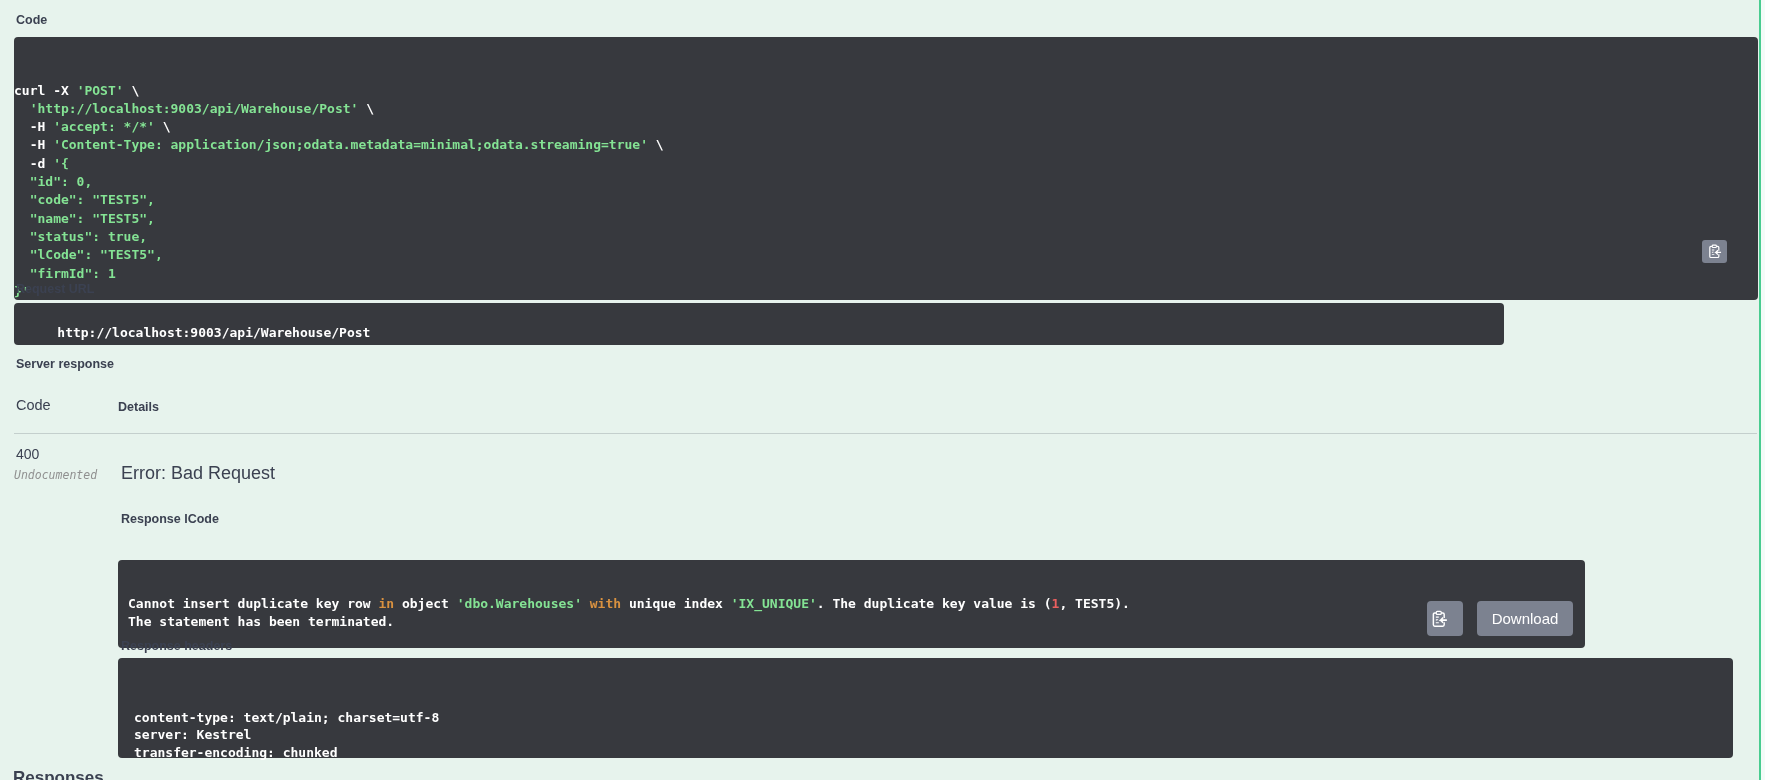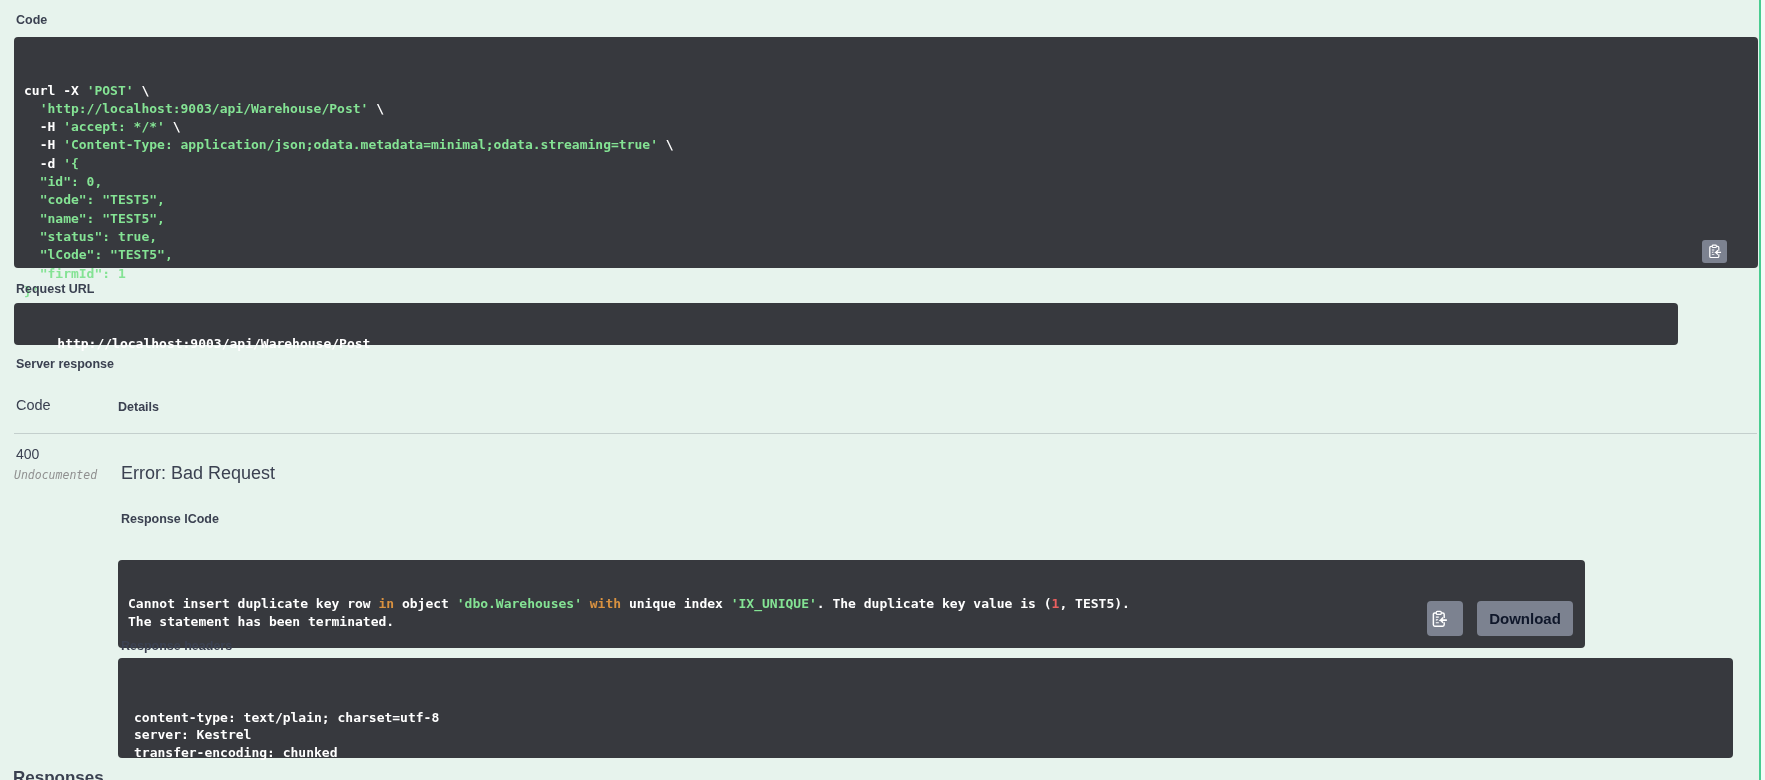--- a/index.html
+++ b/index.html
@@ -15,42 +15,42 @@
     font-family:"DejaVu Sans Mono", monospace; font-weight:bold;
     font-size:13px; white-space:pre;
   }
   .code-line { white-space:pre; }
   .tok-p { color:#ffffff; }
   .tok-s { color:#84e394; }
   .tok-k { color:#d89140; }
   .tok-n { color:#ea5f5f; }
 
   .curl-label        { left:16px; top:13px; }
-  .curl-block        { left:14px; top:37px; width:1744px; height:231px; padding:8px 10px; line-height:18.3px; }
+  .curl-block        { left:14px; top:37px; width:1744px; height:263px; padding:8px 0; line-height:18.3px; }
   .curl-copy-btn     { position:absolute; right:31px; bottom:5px; width:25px; height:23px;
                        background:#7c8290; border:none; border-radius:3px; cursor:pointer;
                        display:flex; align-items:center; justify-content:center; }
   .request-url-label { left:16px; top:282px; }
-  .request-url-block { left:14px; top:303px; width:1664px; height:42px; padding:18px 12px; }
+  .request-url-block { left:14px; top:303px; width:1490px; height:42px; padding:7px 12px; }
   .server-resp-label { left:16px; top:357px; }
   .code-header       { left:16px; top:397px; font-size:14.5px; font-weight:400; }
   .details-header    { left:118px; top:400px; font-size:12.5px; font-weight:700; }
   .divider           { left:14px; top:433px; width:1743px; height:1px; background:rgba(59,65,81,.2); }
   .status-code       { left:16px; top:446px; font-size:14px; color:#3b4151; }
   .undocumented      { left:14px; top:468px; font-size:11.5px; font-style:italic; color:#909090;
                        font-family:"DejaVu Sans Mono", monospace; }
   .error-title       { left:121px; top:463px; font-size:18px; color:#3b4151; }
   .resp-body-label   { left:121px; top:512px; }
   .resp-body-block   { left:118px; top:534px; width:1467px; height:88px; padding:0 10px; line-height:17.6px;margin-top:26px; }
   .resp-copy-btn     { position:absolute; right:122px; top:41px; width:36px; height:35px;
                        background:#7c8290; border:none; border-radius:4px; cursor:pointer;
                        display:flex; align-items:center; justify-content:center; }
   .download-btn      { position:absolute; right:12px; top:41px; width:96px; height:35px;
                        background:#7c8290; border:none; border-radius:4px; cursor:pointer;
-                       color:#0f172a; font-size:15px; font-weight:700;
+                       color:#ffffff; font-size:15px; font-weight:400;
                        font-family:"Liberation Sans", sans-serif;text-align:center; }
   .resp-hdrs-label   { left:121px; top:639px; }
   .resp-hdrs-block   { left:118px; top:658px; width:1615px; height:100px; padding:16px 16px; line-height:17.4px; }
   .responses-heading { left:13px; top:768px; font-size:17px; font-weight:700; color:#3b4151; }
   .right-border      { left:1759px; top:0; width:2px; height:780px; background:#49cc90; }
   .right-strip       { left:1761px; top:0; width:4px; height:780px; background:#f4fbf8; }
   .icon-svg { display:block; }
 </style>
 </head>
 <body>

